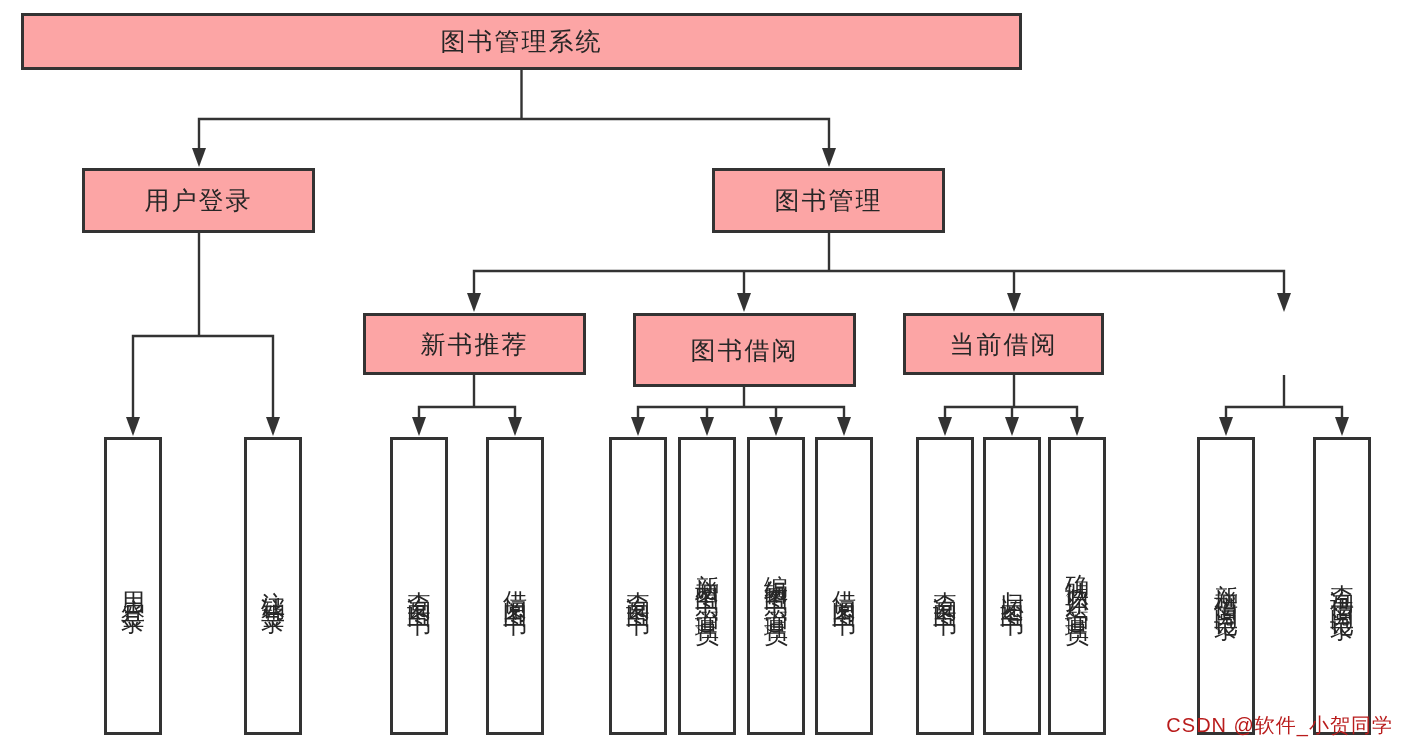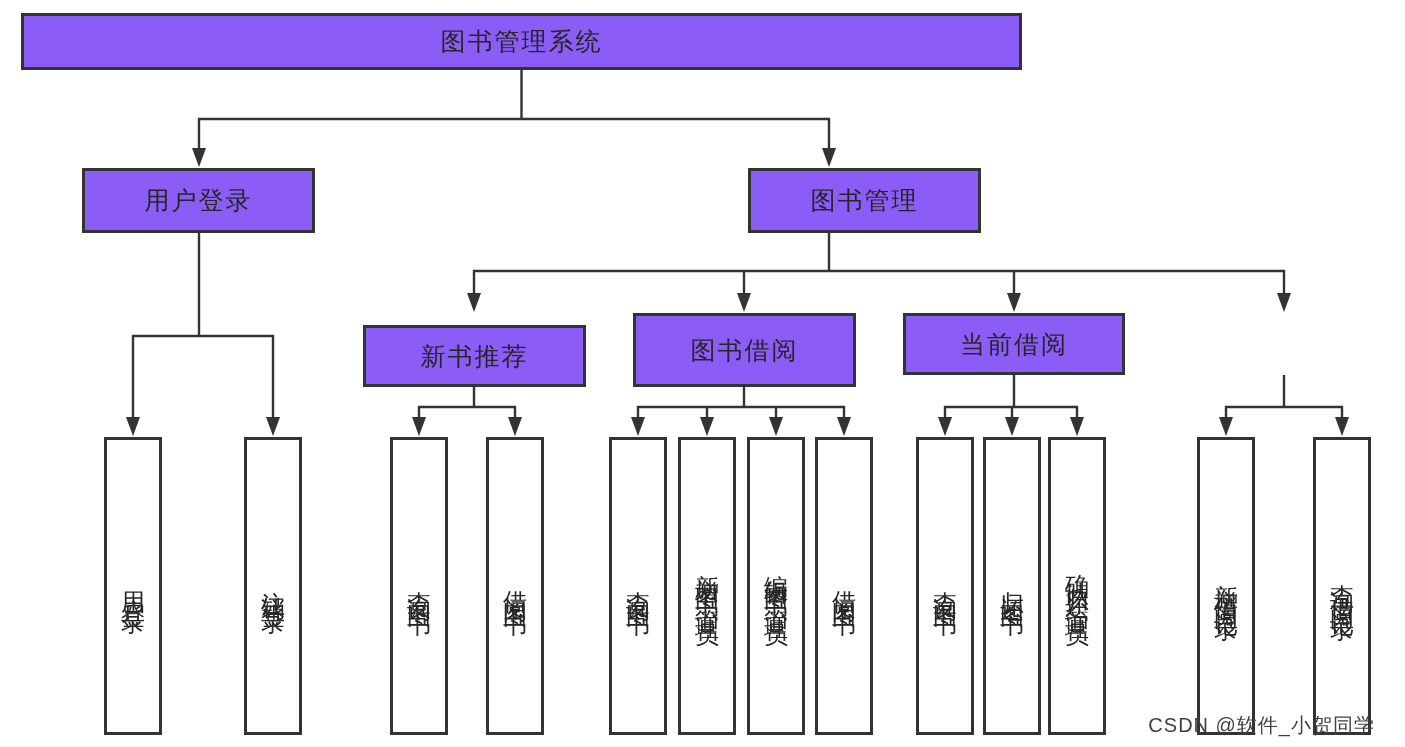--- a/index.html
+++ b/index.html
@@ -13,21 +13,21 @@
   }
   .connectors {
     position: absolute;
     left: 0; top: 0;
     width: 1405px; height: 747px;
   }
   .hnode {
     position: absolute;
     box-sizing: border-box;
     border: 3px solid #333333;
-    background: #8b5cf6;
+    background: #fca5a5;
     display: flex;
     align-items: center;
     justify-content: center;
     font-size: 25px;
     letter-spacing: 2px;
     color: #262626;
     z-index: 2;
   }
   .vnode {
     position: absolute;
@@ -46,25 +46,25 @@
     writing-mode: vertical-rl;
     text-orientation: mixed;
     font-size: 24px;
     letter-spacing: 7px;
     line-height: 1;
     white-space: nowrap;
     color: #262626;
   }
   .watermark {
     position: absolute;
-    right: 30px;
+    right: 12px;
     top: 712px;
     font-size: 20px;
     letter-spacing: 1px;
-    color: #404040;
+    color: #b91c1c;
     z-index: 3;
   }
 </style>
 </head>
 <body>
 
 <div class="canvas">
 
   <svg class="connectors" width="1405" height="747" viewBox="0 0 1405 747" xmlns="http://www.w3.org/2000/svg">
     <g stroke="#333333" stroke-width="2.4" fill="none">
@@ -111,31 +111,31 @@
     </g>
   </svg>
 
   <div class="hnode" style="left:21px; top:13px; width:1001px; height:57px;">
     <span>图书管理系统</span>
   </div>
 
   <div class="hnode" style="left:82px; top:168px; width:233px; height:65px;">
     <span>用户登录</span>
   </div>
-  <div class="hnode" style="left:748px; top:168px; width:233px; height:65px;">
+  <div class="hnode" style="left:712px; top:168px; width:233px; height:65px;">
     <span>图书管理</span>
   </div>
 
-  <div class="hnode" style="left:363px; top:313px; width:223px; height:62px;margin-top:12px;">
+  <div class="hnode" style="left:363px; top:313px; width:223px; height:62px;">
     <span>新书推荐</span>
   </div>
   <div class="hnode" style="left:633px; top:313px; width:223px; height:74px;">
     <span>图书借阅</span>
   </div>
-  <div class="hnode" style="left:903px; top:313px; width:222px; height:62px;">
+  <div class="hnode" style="left:903px; top:313px; width:201px; height:62px;">
     <span>当前借阅</span>
   </div>
 
   <div class="vnode" style="left:104px;">
     <span class="vtext">用户登录</span>
   </div>
   <div class="vnode" style="left:244px;">
     <span class="vtext">注销登录</span>
   </div>
 

